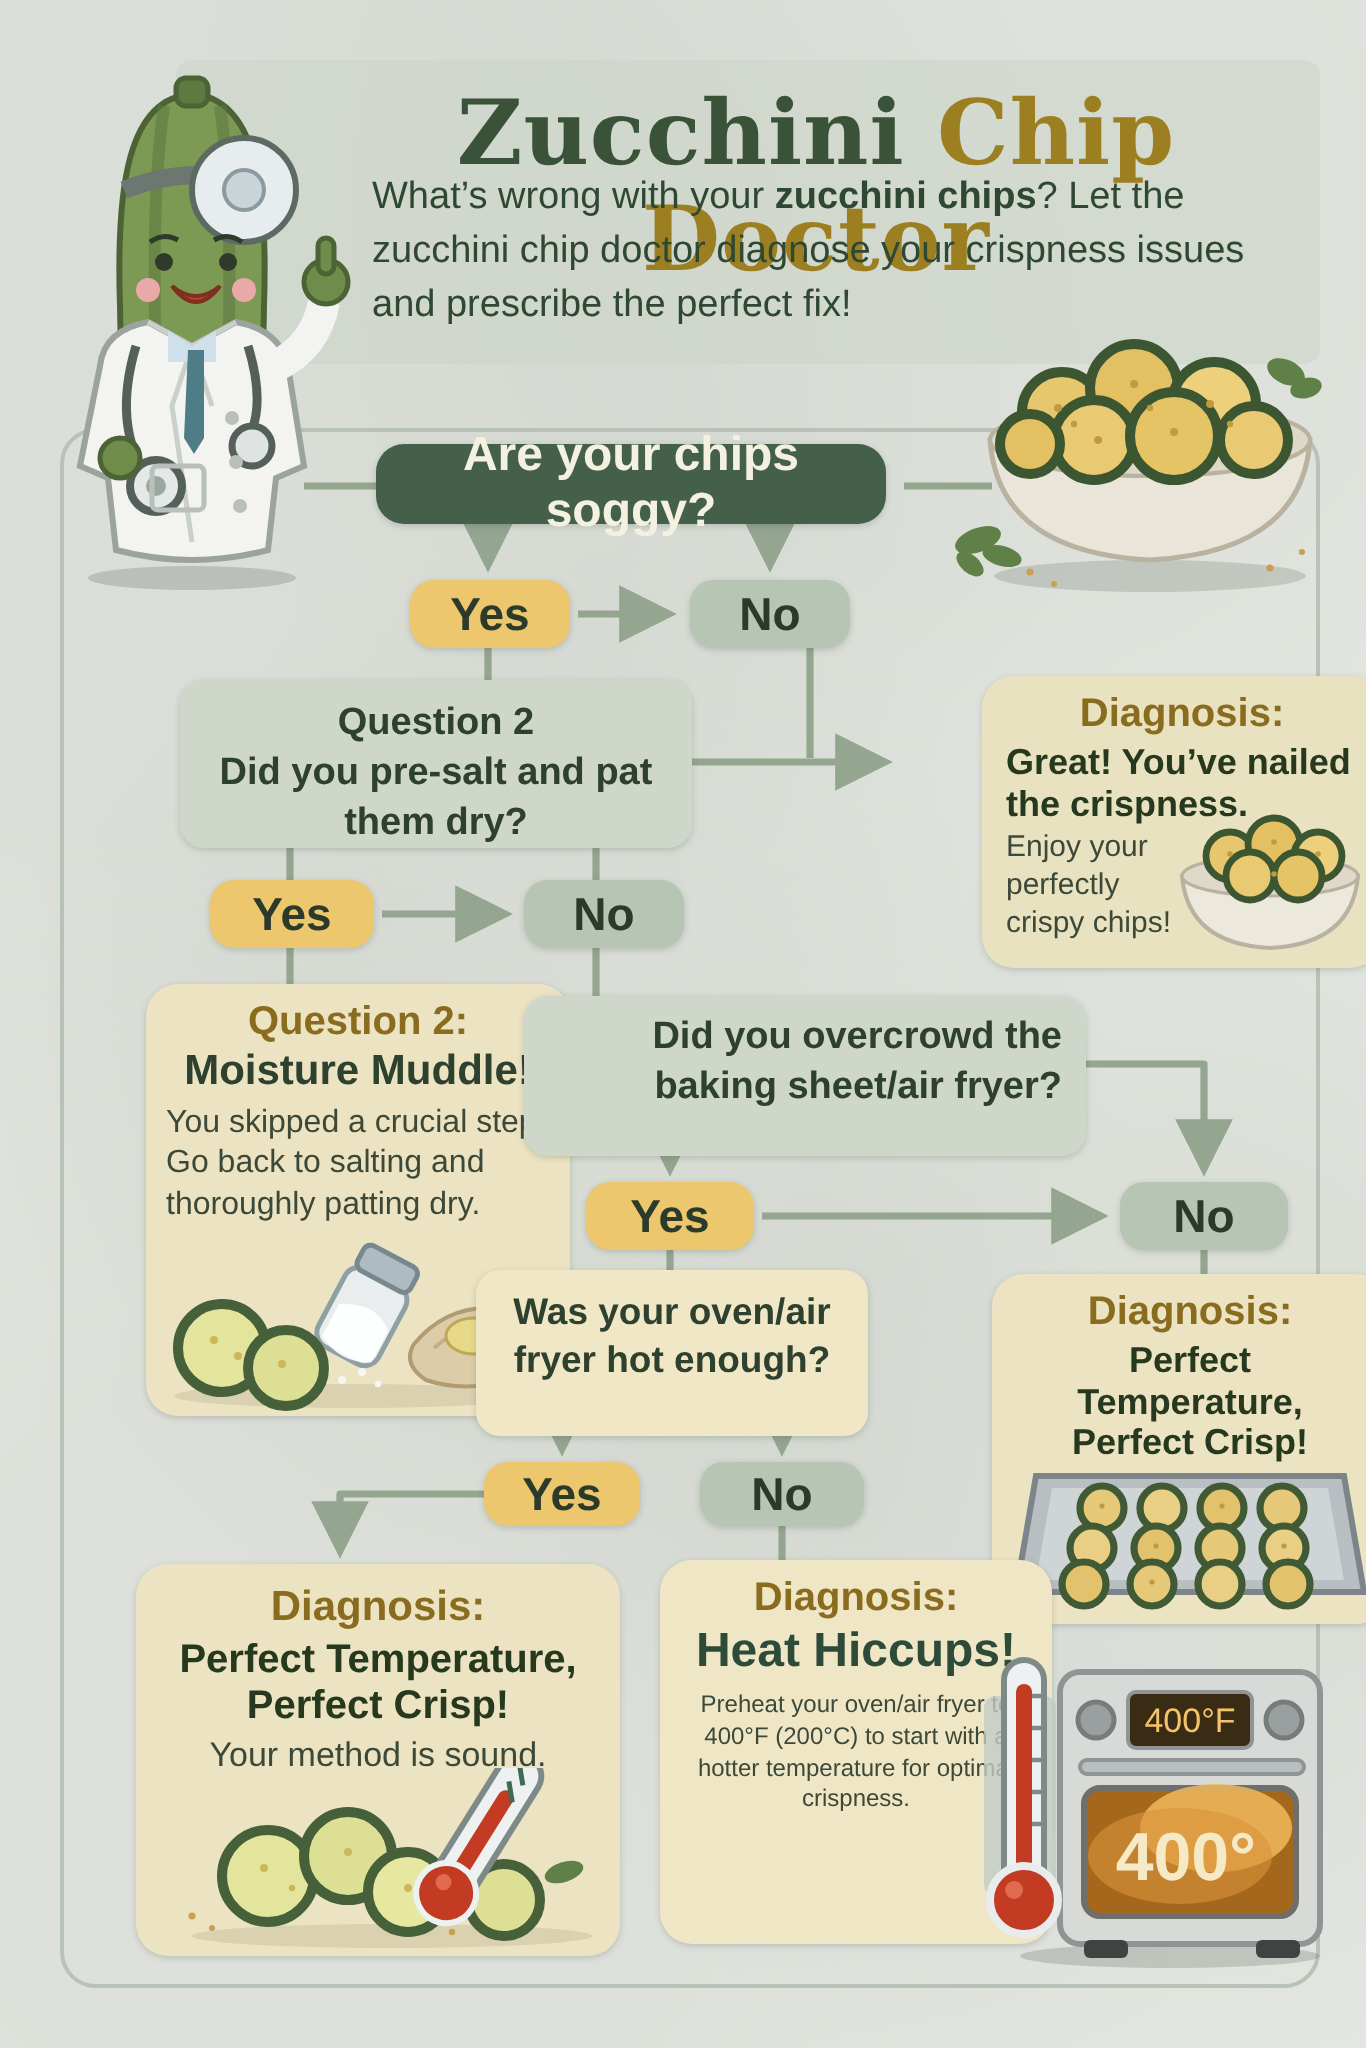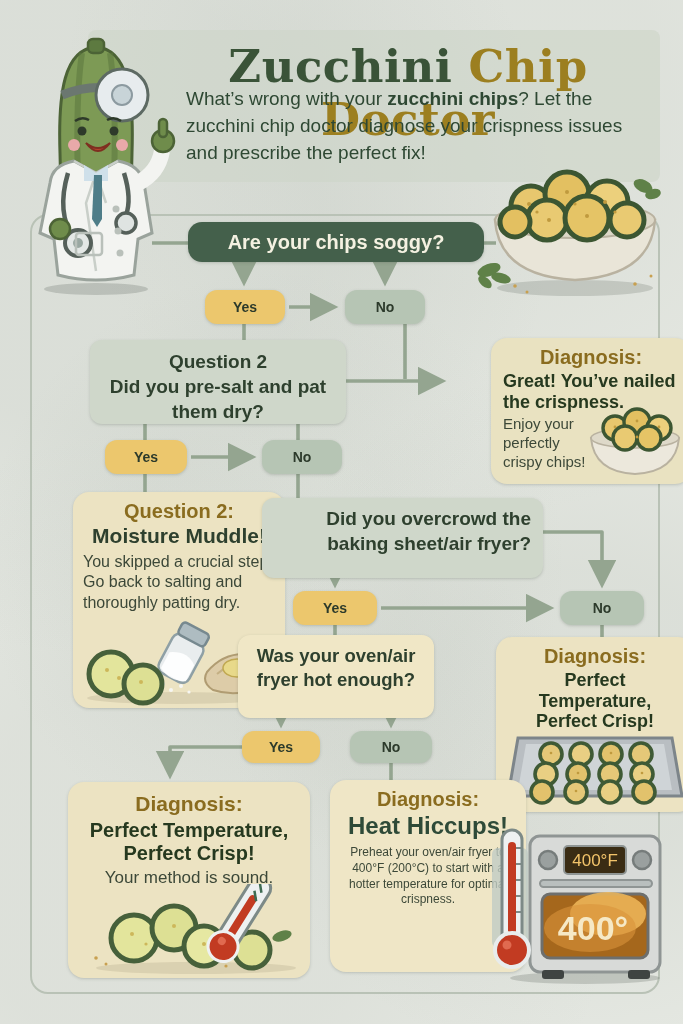--- a/index.html
+++ b/index.html
@@ -19,21 +19,21 @@
   .band{background:rgba(206,214,201,.65);border-radius:8px;}
   .frame{border:2px solid #b9c2b6;border-radius:18px;}
   .box{position:absolute;border-radius:12px;box-sizing:border-box;box-shadow:0 1px 3px rgba(80,92,80,.25);}
   .dark{background:#44604b;color:#f4f1e1;}
   .yellow{background:#ecc76d;}
   .sage-s{background:#b6c5b4;}
   .sage{background:#cfd7ca;}
   .cream{background:#ece3c2;margin-left:38px;}
   .cream2{background:#f0e7c6;}
   .center{display:flex;align-items:center;justify-content:center;text-align:center;}
-  .yn{font-weight:bold;font-size:14px;color:#2c3a2b;}
+  .yn{font-weight:bold;font-size:23px;color:#2c3a2b;}
   .qtitle{font-weight:bold;font-size:19px;line-height:1.32;}
   .olive{color:#8a6c1f;font-weight:bold;}
   .dktitle{color:#26391f;font-weight:bold;}
   .body-txt{color:#3c4838;}
   .title-serif{font-family:"DejaVu Serif","Liberation Serif",serif;font-weight:bold;}
   svg text{font-family:"Liberation Sans",sans-serif;}
 </style>
 </head>
 <body>
 
@@ -159,21 +159,21 @@
       <path d="M543 532 H602 V583" marker-end="url(#ah)"></path>
       <path d="M602 625 V637"></path>
       <path d="M335 625 V635"></path>
       <path d="M281 718 V723" marker-end="url(#ah)"></path>
       <path d="M391 718 V723" marker-end="url(#ah)"></path>
       <path d="M242 747 H170 V774" marker-end="url(#ah)"></path>
       <path d="M391 763 V780"></path>
     </g>
   </svg>
 
-  <div class="box dark center" style="left:188px;top:222px;width:296px;height:40px;border-radius:14px;font-size:20px;font-weight:bold;">Are your chips soggy?</div>
+  <div class="box dark center" style="left:188px;top:222px;width:255px;height:40px;border-radius:14px;font-size:24px;font-weight:bold;">Are your chips soggy?</div>
   <div class="box yellow center yn" style="left:205px;top:290px;width:80px;height:34px;">Yes</div>
   <div class="box sage-s center yn" style="left:345px;top:290px;width:80px;height:34px;">No</div>
 
   <div class="box sage" style="left:90px;top:340px;width:256px;height:84px;padding:9px 10px;">
     <div class="qtitle" style="text-align:center;">Question 2</div>
     <div class="qtitle" style="text-align:center;">Did you pre-salt and pat them dry?</div>
   </div>
   <div class="box yellow center yn" style="left:105px;top:440px;width:82px;height:34px;">Yes</div>
   <div class="box sage-s center yn" style="left:262px;top:440px;width:80px;height:34px;">No</div>
 

